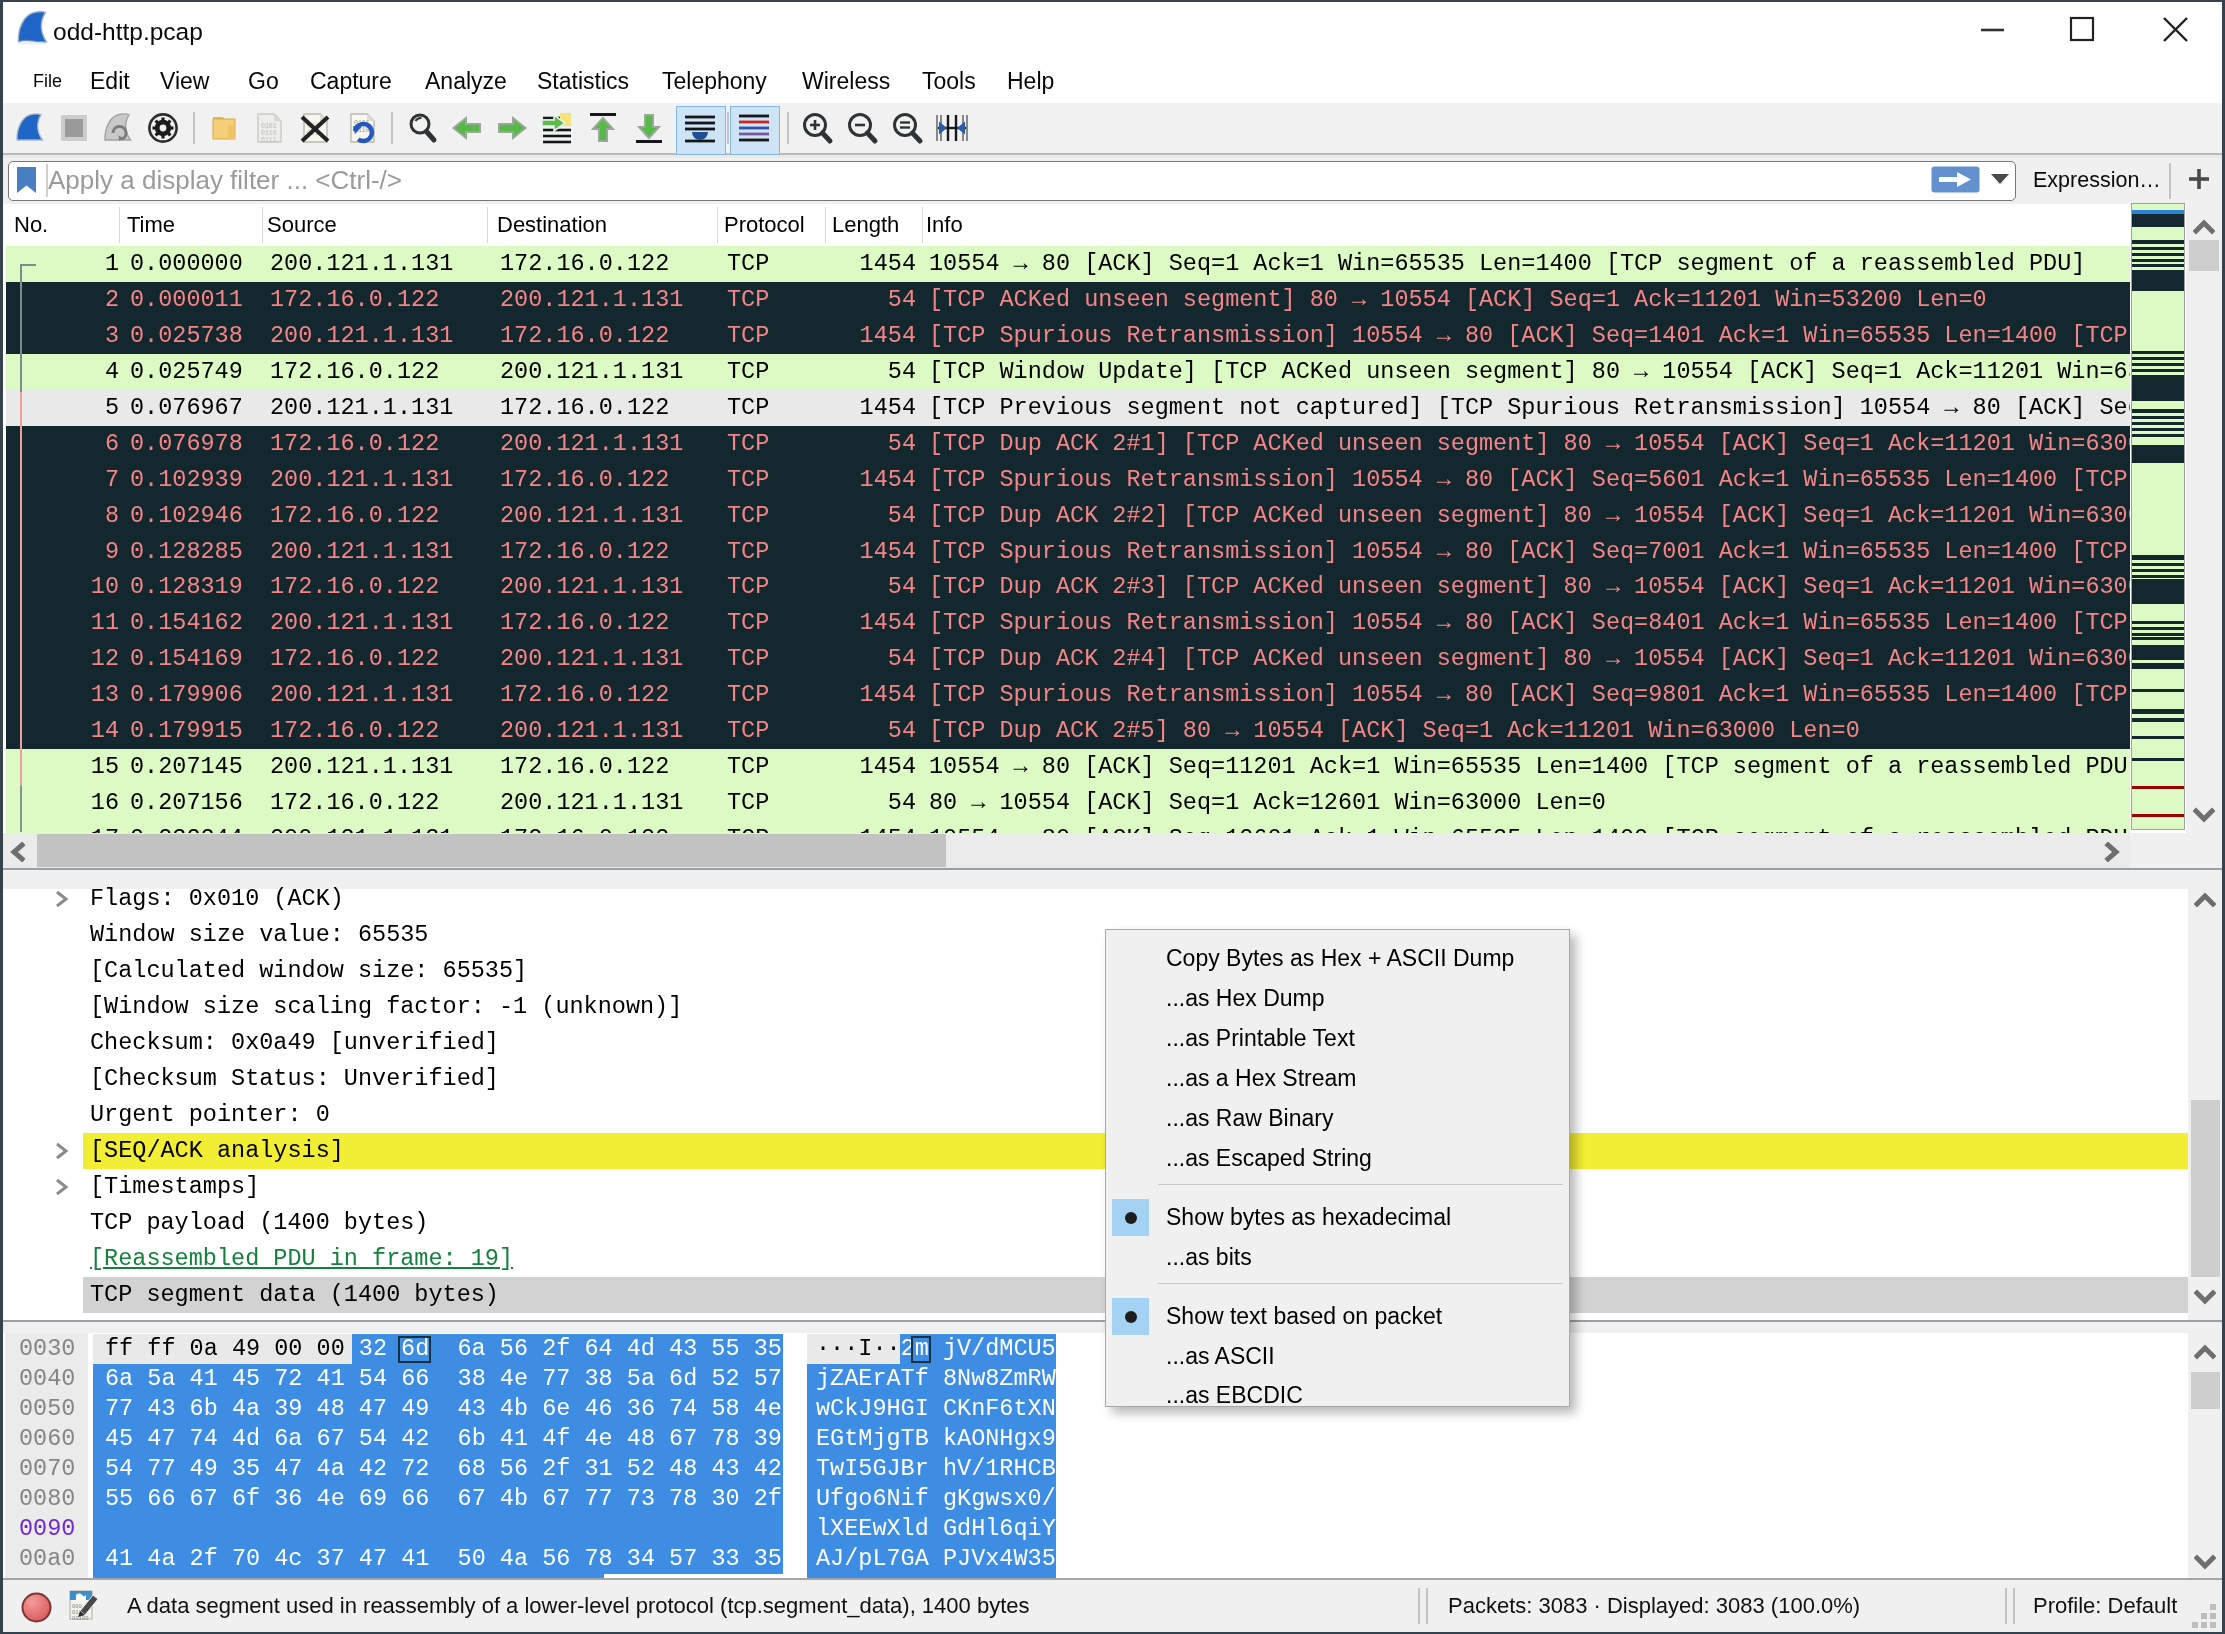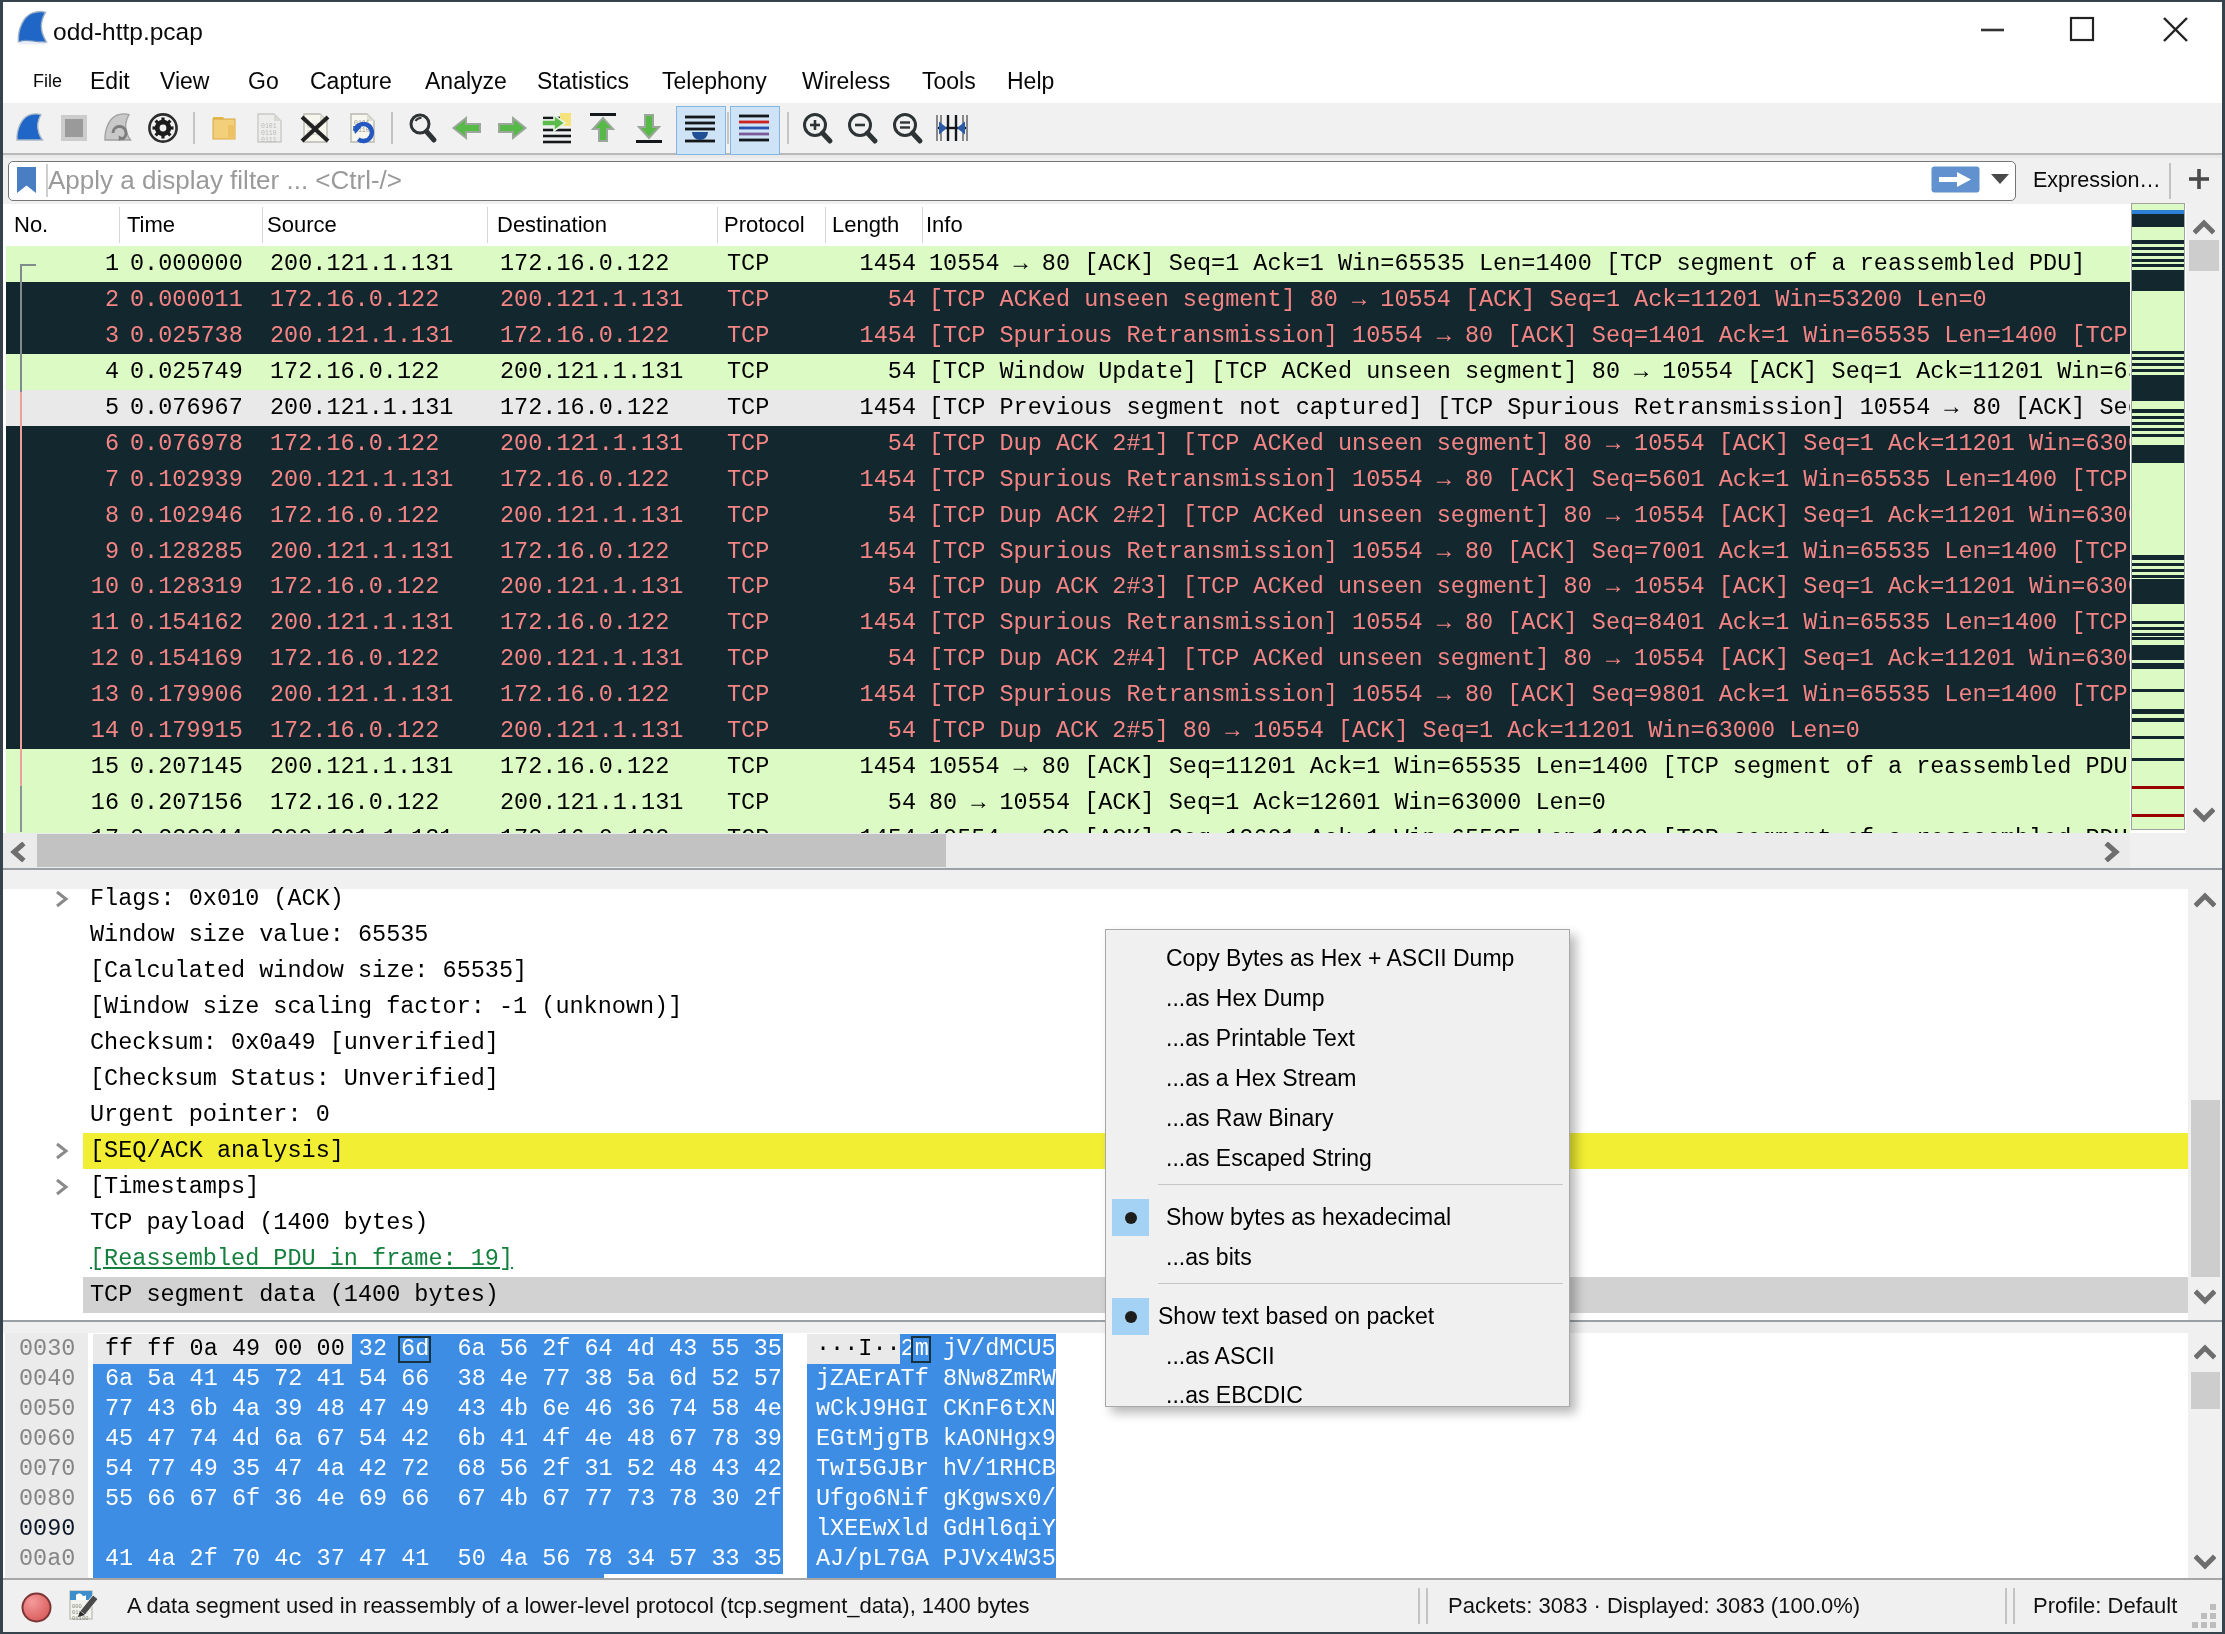--- a/index.html
+++ b/index.html
@@ -368,21 +368,21 @@
 <div class="a" style="left:93px;top:1544.0px;width:690px;height:30px;background:#3d8de4;"></div>
 <div class="a" style="left:807px;top:1544.0px;width:249px;height:30px;background:#3d8de4;"></div>
 <div class="a" style="left:93px;top:1574px;width:511px;height:4px;background:#3d8de4;"></div>
 <div class="a" style="left:807px;top:1574px;width:249px;height:4px;background:#3d8de4;"></div>
 <div class="a hxrow mono" style="top:1334.0px;"><span style="left:16px;color:#858585;">0030</span><span style="left:102px;color:#000;">ff ff 0a 49 00 00 </span><span style="left:355.8px;color:#fff;">32 6d  6a 56 2f 64 4d 43 55 35</span><span style="left:813px;color:#000;">···I··</span><span style="left:897.6px;color:#fff;">2m jV/dMCU5</span></div>
 <div class="a hxrow mono" style="top:1364.0px;"><span style="left:16px;color:#858585;">0040</span><span style="left:102px;color:#fff;">6a 5a 41 45 72 41 54 66  38 4e 77 38 5a 6d 52 57</span><span style="left:813px;color:#fff;">jZAErATf 8Nw8ZmRW</span></div>
 <div class="a hxrow mono" style="top:1394.0px;"><span style="left:16px;color:#858585;">0050</span><span style="left:102px;color:#fff;">77 43 6b 4a 39 48 47 49  43 4b 6e 46 36 74 58 4e</span><span style="left:813px;color:#fff;">wCkJ9HGI CKnF6tXN</span></div>
 <div class="a hxrow mono" style="top:1424.0px;"><span style="left:16px;color:#858585;">0060</span><span style="left:102px;color:#fff;">45 47 74 4d 6a 67 54 42  6b 41 4f 4e 48 67 78 39</span><span style="left:813px;color:#fff;">EGtMjgTB kAONHgx9</span></div>
 <div class="a hxrow mono" style="top:1454.0px;"><span style="left:16px;color:#858585;">0070</span><span style="left:102px;color:#fff;">54 77 49 35 47 4a 42 72  68 56 2f 31 52 48 43 42</span><span style="left:813px;color:#fff;">TwI5GJBr hV/1RHCB</span></div>
 <div class="a hxrow mono" style="top:1484.0px;"><span style="left:16px;color:#858585;">0080</span><span style="left:102px;color:#fff;">55 66 67 6f 36 4e 69 66  67 4b 67 77 73 78 30 2f</span><span style="left:813px;color:#fff;">Ufgo6Nif gKgwsx0/</span></div>
-<div class="a hxrow mono" style="top:1514.0px;"><span style="left:16px;color:#0f172a;">0090</span><span style="left:813px;color:#fff;">lXEEwXld GdHl6qiY</span></div>
+<div class="a hxrow mono" style="top:1514.0px;"><span style="left:16px;color:#6d28d9;">0090</span><span style="left:813px;color:#fff;">lXEEwXld GdHl6qiY</span></div>
 <div class="a hxrow mono" style="top:1544.0px;"><span style="left:16px;color:#858585;">00a0</span><span style="left:102px;color:#fff;">41 4a 2f 70 4c 37 47 41  50 4a 56 78 34 57 33 35</span><span style="left:813px;color:#fff;">AJ/pL7GA PJVx4W35</span></div>
 <div class="a" style="left:398px;top:1336px;width:33px;height:27px;border:2px solid #16323e;box-sizing:border-box;background:transparent;"></div>
 <div class="a" style="left:911px;top:1336px;width:20px;height:27px;border:2px solid #16323e;box-sizing:border-box;background:transparent;"></div>
 <div class="a" style="left:2188px;top:1333px;width:34px;height:245px;background:#f0f0f0;"></div>
 <svg class="a" style="left:2194px;top:1344px" width="22" height="16" viewBox="0 0 22 16">
     <path class="chev" d="M3 12 l8 -8 l8 8"></path>
   </svg>
 <div class="a" style="left:2191px;top:1372px;width:29px;height:37px;background:#cdcdcd;"></div>
 <svg class="a" style="left:2194px;top:1554px" width="22" height="16" viewBox="0 0 22 16">
     <path class="chev" d="M3 4 l8 8 l8 -8"></path>
@@ -437,16 +437,16 @@
 <div class="a" style="left:60px;top:169px;height:38px;line-height:38px;font-size:23px;color:#000;">...as Raw Binary</div>
 <div class="a" style="left:60px;top:209px;height:38px;line-height:38px;font-size:23px;color:#000;">...as Escaped String</div>
 <div class="a" style="left:52px;top:254px;width:405px;height:1.4px;background:#c6c6c6;"></div>
 <div class="a" style="left:6px;top:268.5px;width:37px;height:37px;background:#a3d2f5;"></div>
 <div class="a" style="left:19px;top:281.5px;width:12px;height:12px;background:#1d1d1d;border-radius:50%;"></div>
 <div class="a" style="left:60px;top:268px;height:38px;line-height:38px;font-size:23px;color:#000;">Show bytes as hexadecimal</div>
 <div class="a" style="left:60px;top:308px;height:38px;line-height:38px;font-size:23px;color:#000;">...as bits</div>
 <div class="a" style="left:52px;top:353px;width:405px;height:1.4px;background:#c6c6c6;"></div>
 <div class="a" style="left:6px;top:367.5px;width:37px;height:37px;background:#a3d2f5;"></div>
 <div class="a" style="left:19px;top:380.5px;width:12px;height:12px;background:#1d1d1d;border-radius:50%;"></div>
-<div class="a" style="left:52px;top:367px;height:38px;line-height:38px;font-size:23px;color:#000;">Show text based on packet</div>
+<div class="a" style="left:60px;top:367px;height:38px;line-height:38px;font-size:23px;color:#000;">Show text based on packet</div>
 <div class="a" style="left:60px;top:407px;height:38px;line-height:38px;font-size:23px;color:#000;">...as ASCII</div>
 <div class="a" style="left:60px;top:446px;height:38px;line-height:38px;font-size:23px;color:#000;">...as EBCDIC</div>
 </div>
 
 </body></html>

